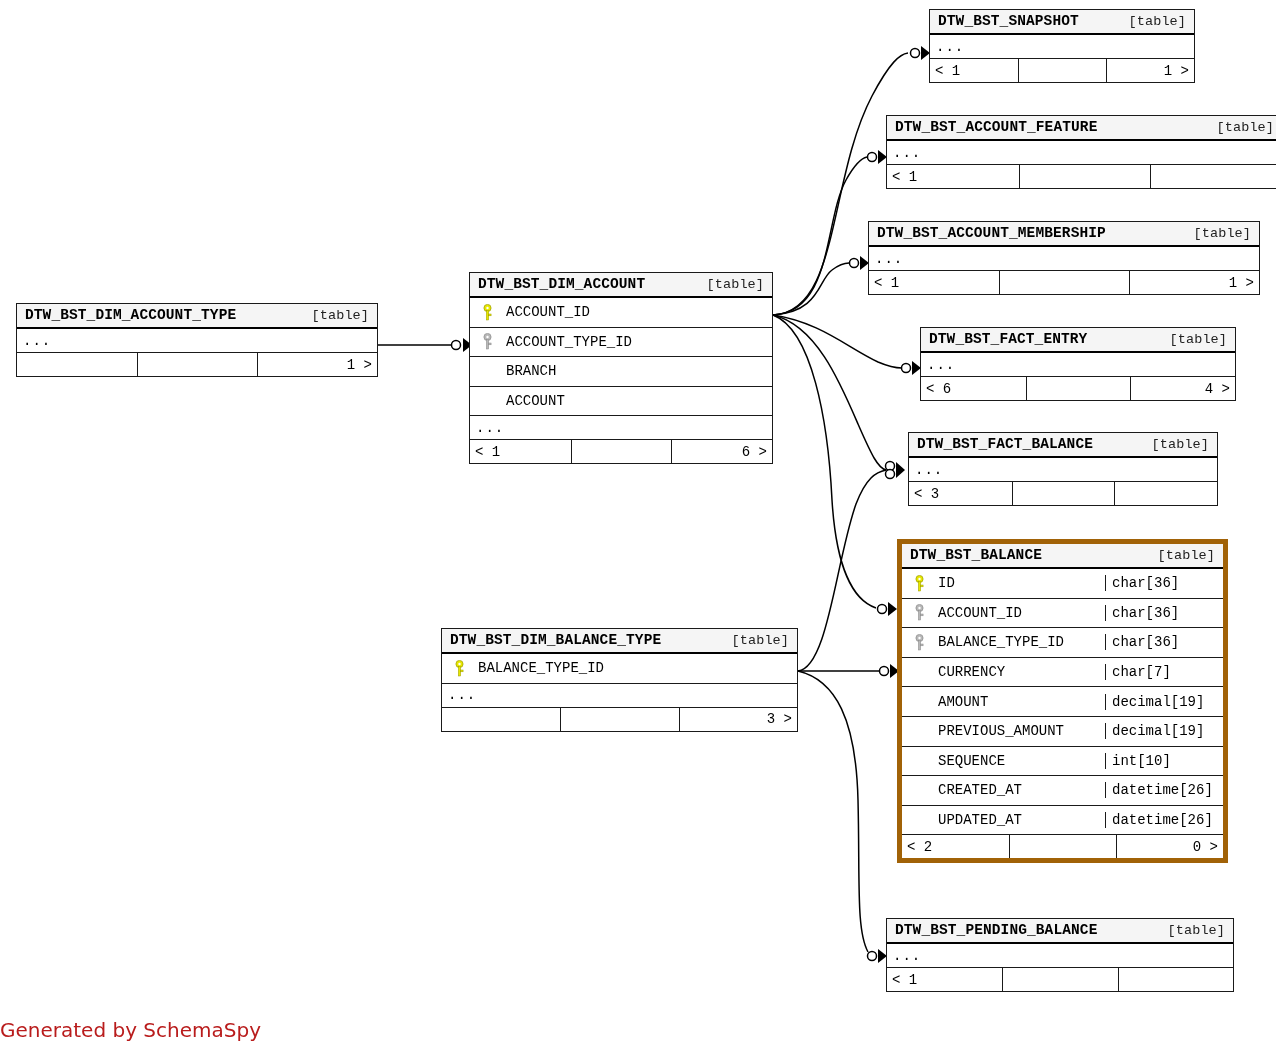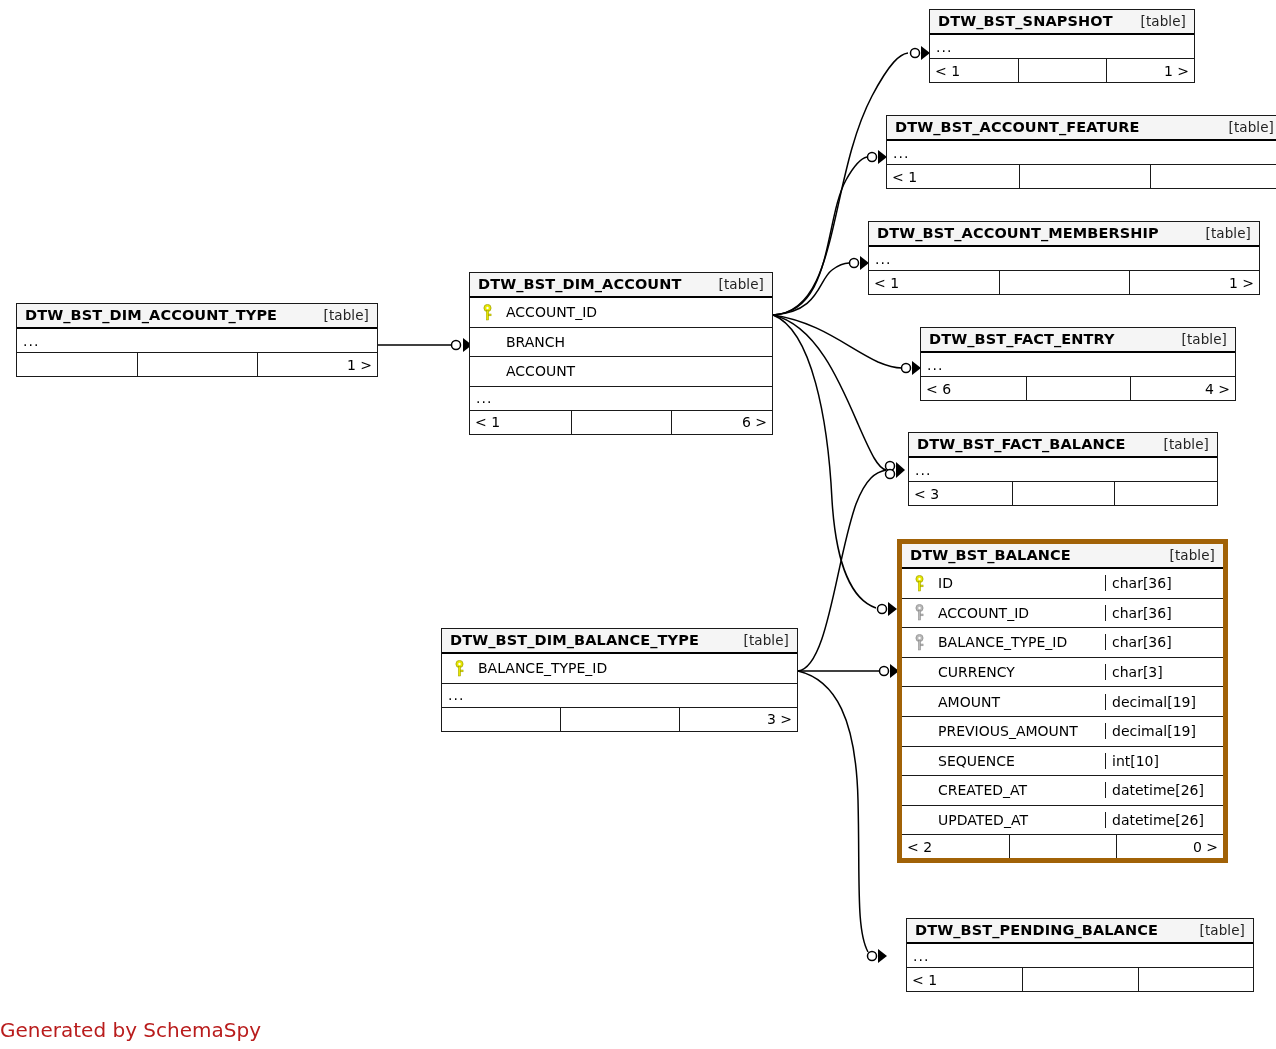--- a/index.html
+++ b/index.html
@@ -26,20 +26,21 @@
     height: 1049px;
     pointer-events: none;
   }
   .tbl {
     position: absolute;
     box-sizing: border-box;
     background: #5eead4;
     border: 1px solid #1a1a1a;
     border-collapse: collapse;
     z-index: 3;
+    font-family: Liberation Mono, monospace;
   }
   .tbl.thick {
     border: 5px solid #a16207;
   }
   .tbl-title {
     display: flex;
     align-items: center;
     justify-content: space-between;
     box-sizing: border-box;
     background: #f5f5f5;
@@ -215,20 +216,31 @@
         <svg class="keyicon" width="11" height="17" viewBox="0 0 11 17">
           <circle cx="5.5" cy="4" r="3.6" fill="#e8e800" stroke="#9a9a00" stroke-width="0.7"></circle>
           <circle cx="5.5" cy="4" r="1.2" fill="#ffffff"></circle>
           <rect x="4.3" y="6.5" width="2.4" height="9.5" fill="#e8e800" stroke="#9a9a00" stroke-width="0.5"></rect>
           <rect x="6.7" y="10" width="2.4" height="1.8" fill="#e8e800" stroke="#9a9a00" stroke-width="0.5"></rect>
         </svg>
       </span>
       <span class="colname">ACCOUNT_ID</span>
     </div>
 
+    <div class="row">
+      <span class="keycell">
+        <svg class="keyicon" width="11" height="17" viewBox="0 0 11 17">
+          <circle cx="5.5" cy="4" r="3.6" fill="#b8b8b8" stroke="#8a8a8a" stroke-width="0.7"></circle>
+          <circle cx="5.5" cy="4" r="1.2" fill="#ffffff"></circle>
+          <rect x="4.3" y="6.5" width="2.4" height="9.5" fill="#b8b8b8" stroke="#8a8a8a" stroke-width="0.5"></rect>
+          <rect x="6.7" y="10" width="2.4" height="1.8" fill="#b8b8b8" stroke="#8a8a8a" stroke-width="0.5"></rect>
+        </svg>
+      </span>
+      <span class="colname">ACCOUNT_TYPE_ID</span>
+    </div>
 
     <div class="row">
       <span class="keycell"></span>
       <span class="colname">BRANCH</span>
     </div>
 
     <div class="row">
       <span class="keycell"></span>
       <span class="colname">ACCOUNT</span>
     </div>
@@ -372,21 +384,21 @@
           <rect x="6.7" y="10" width="2.4" height="1.8" fill="#b8b8b8" stroke="#8a8a8a" stroke-width="0.5"></rect>
         </svg>
       </span>
       <span class="colname">BALANCE_TYPE_ID</span>
       <span class="coltype">char[36]</span>
     </div>
 
     <div class="row">
       <span class="keycell"></span>
       <span class="colname">CURRENCY</span>
-      <span class="coltype">char[3]</span>
+      <span class="coltype">char[7]</span>
     </div>
 
     <div class="row">
       <span class="keycell"></span>
       <span class="colname">AMOUNT</span>
       <span class="coltype">decimal[19]</span>
     </div>
 
     <div class="row">
       <span class="keycell"></span>
@@ -412,21 +424,21 @@
       <span class="coltype">datetime[26]</span>
     </div>
 
     <div class="foot">
       <div class="fcell">&lt; 2</div>
       <div class="fcell"></div>
       <div class="fcell right">0 &gt;</div>
     </div>
   </div>
 
-  <div class="tbl" style="left:886px; top:918px; width:348px;margin-left:20px;">
+  <div class="tbl" style="left:886px; top:918px; width:348px;">
     <div class="tbl-title">
       <span>DTW_BST_PENDING_BALANCE</span>
       <span class="tag">[table]</span>
     </div>
     <div class="ellipsis-row">...</div>
     <div class="foot">
       <div class="fcell">&lt; 1</div>
       <div class="fcell"></div>
       <div class="fcell right"></div>
     </div>

